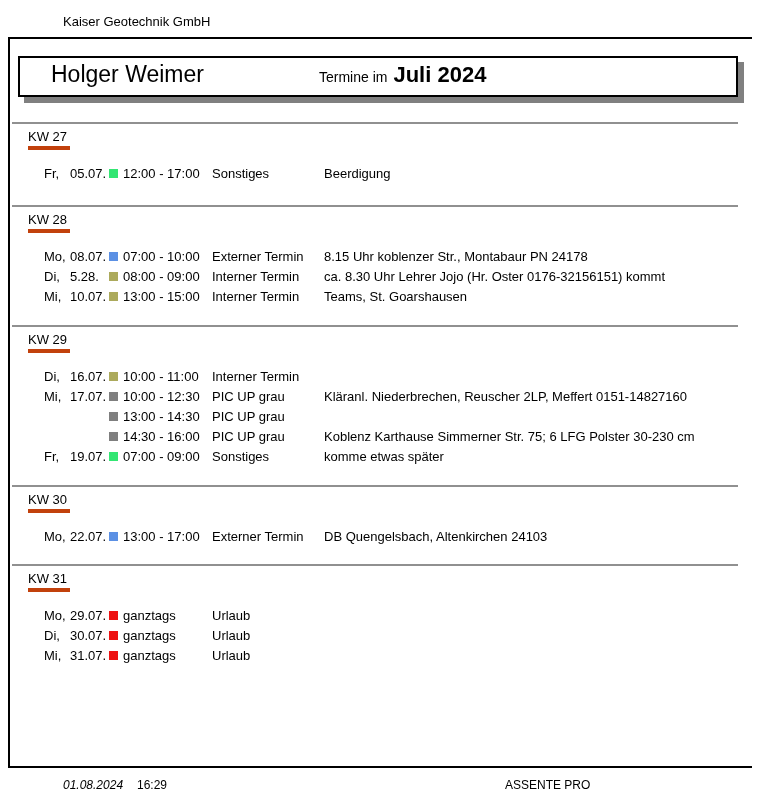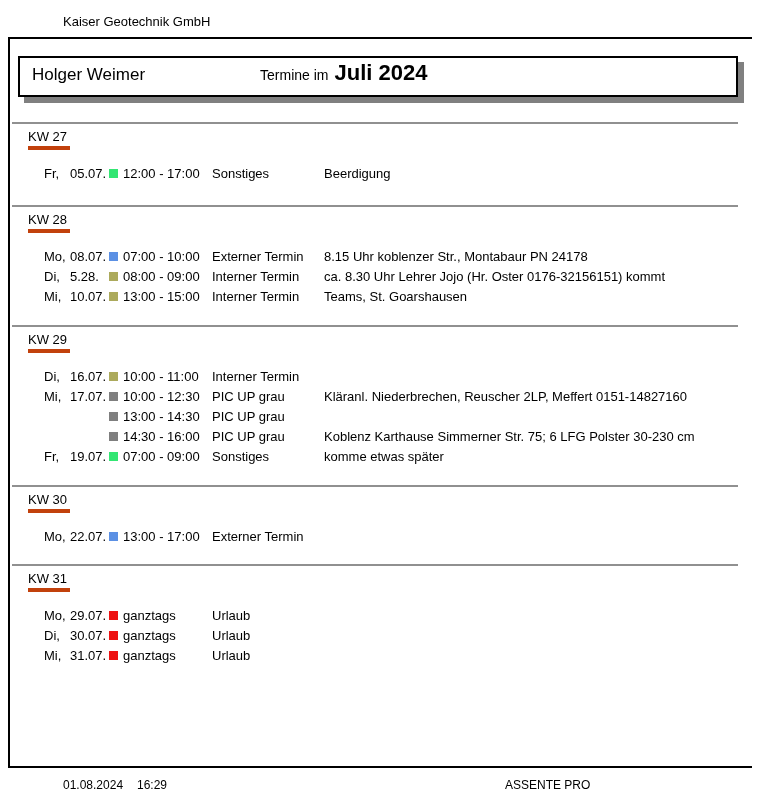--- a/index.html
+++ b/index.html
@@ -15,40 +15,40 @@
   .top-rule{position:absolute;top:37px;left:8px;width:744px;border-top:2px solid #000;}
   .left-border{position:absolute;top:37px;left:8px;width:2px;height:731px;background:#000;}
   .bottom-rule{position:absolute;top:766px;left:8px;width:744px;border-top:2px solid #000;}
 
   .title-box{
     position:absolute;top:56px;left:18px;width:716px;height:37px;
     background:#fff;border:2px solid #000;
     box-shadow:6px 6px 0 0 #808080;
     display:flex;align-items:baseline;
   }
-  .title-person{margin-left:12px;font-size:17px;line-height:33px;}
+  .title-person{margin-left:31px;font-size:23px;line-height:33px;}
   .title-prefix{margin-left:115px;font-size:14px;}
   .title-month{margin-left:6px;font-size:22px;font-weight:bold;}
 
   .section{position:absolute;left:0;right:0;}
   .section-rule{margin:0 42px 0 12px;border-top:2px solid #909090;height:0;}
   .kw{display:inline-block;margin:5px 0 0 28px;font-size:13px;
       padding:0 3px 2px 0;border-bottom:4px solid #c2410c;}
   .rows{margin-top:14px;}
   .row{display:flex;height:20px;line-height:20px;font-size:13px;padding-left:44px;}
   .c-day{width:26px;}
   .c-date{width:38px;}
   .c-sq{width:15px;position:relative;}
   .sq{position:absolute;left:1px;top:5px;width:9px;height:9px;}
   .c-time{width:89px;}
   .c-cat{width:112px;}
   .c-desc{flex:1;}
 
   .footer-text{position:absolute;top:775px;left:0;right:0;height:20px;font-size:12px;line-height:20px;}
-  .f-date{position:absolute;left:63px;}
+  .f-date{position:absolute;left:63px;font-style:italic;}
   .f-time{position:absolute;left:137px;}
   .f-brand{position:absolute;left:505px;}
 </style>
 </head>
 <body>
 
 <div class="page">
 
   <div class="company">Kaiser Geotechnik GmbH</div>
   <div class="top-rule"></div>
@@ -174,20 +174,21 @@
     <span class="kw">KW 30</span>
     <div class="rows">
       <div class="row">
         <span class="c-day">Mo,</span>
         <span class="c-date">22.07.</span>
         <span class="c-sq">
             <span class="sq" style="background-color: rgb(91, 144, 228);"></span>
           </span>
         <span class="c-time">13:00 - 17:00</span>
         <span class="c-cat">Externer Termin</span>
+        <span class="c-desc">DB Quengelsbach, Altenkirchen 24103</span>
       </div>
     </div>
   </div>
 
   <div class="section" style="top:564px">
     <div class="section-rule"></div>
     <span class="kw">KW 31</span>
     <div class="rows">
       <div class="row">
         <span class="c-day">Mo,</span>

